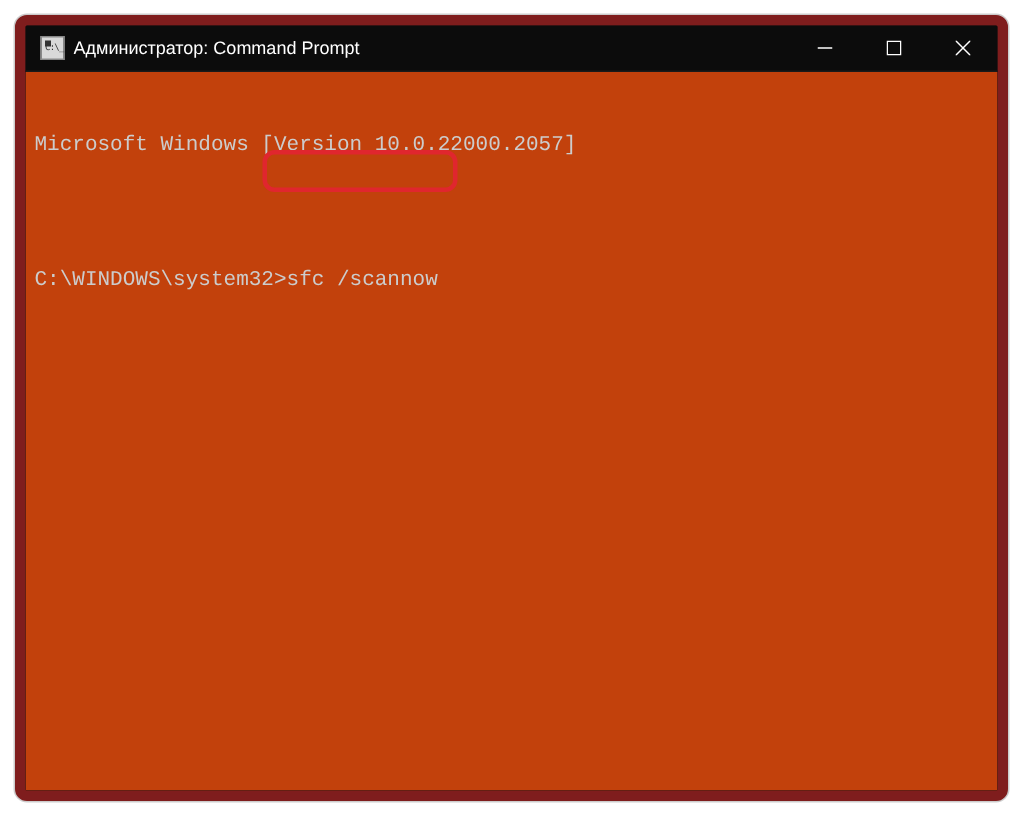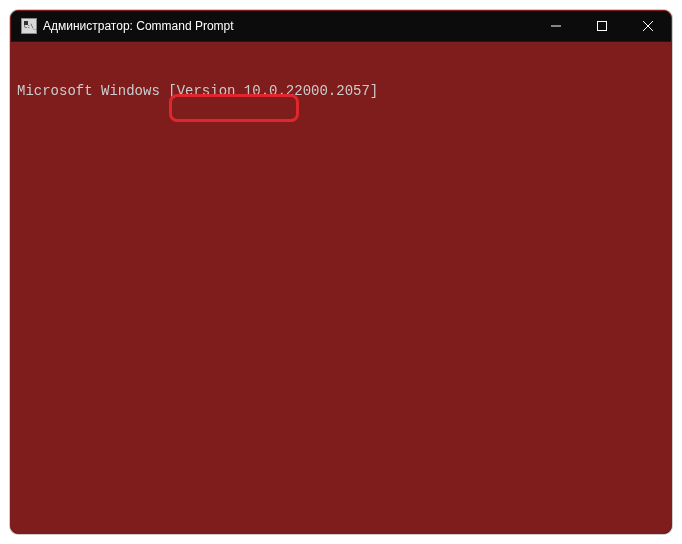--- a/index.html
+++ b/index.html
@@ -10,21 +10,21 @@
     font-family: 'Segoe UI', Tahoma, sans-serif;
     position: relative;
   }
   .window {
     position: absolute;
     left: 10px;
     top: 10px;
     width: 662px;
     height: 524px;
     background: #0c0c0c;
-    border: 1px solid #7f1d1d;
+    border: 7px solid #7f1d1d;
     border-radius: 8px;
     overflow: hidden;
     display: flex;
     flex-direction: column;
     box-shadow: 0 0 0 1px rgba(0,0,0,0.2);
     justify-content: center;
   }
   .titlebar {
     height: 31px;
     background: #0c0c0c;
@@ -76,21 +76,21 @@
     width: 46px;
     height: 100%;
     display: flex;
     align-items: center;
     justify-content: center;
     color: #ffffff;
   }
   .win-btn svg { display: block; }
   .terminal {
     flex: 1;
-    background: #7f1d1d;
+    background: #c2410c;
     padding: 4px 6px;
     font-family: Consolas, 'Courier New', monospace;
     font-size: 14px;
     line-height: 18px;
     color: #cccccc;
     white-space: pre;
     overflow: hidden;
     position: relative;
   }
   .term-line { white-space: pre; }
@@ -126,17 +126,18 @@
           <line x1="0" y1="0" x2="10" y2="10" stroke="#ffffff" stroke-width="1"></line>
           <line x1="10" y1="0" x2="0" y2="10" stroke="#ffffff" stroke-width="1"></line>
         </svg>
       </div>
     </div>
   </div>
 
   <div class="terminal">
     <div class="term-line">Microsoft Windows [Version 10.0.22000.2057]</div>
     <div class="term-line"></div>
+    <div class="term-line"><span>C:\WINDOWS\system32&gt;</span><span class="cmd-wrap">sfc /scannow</span></div>
 
     <div class="highlight-box" style="left:158px; top:52px; width:130px; height:28px;"></div>
   </div>
 
 </div>
 
 </body></html>

